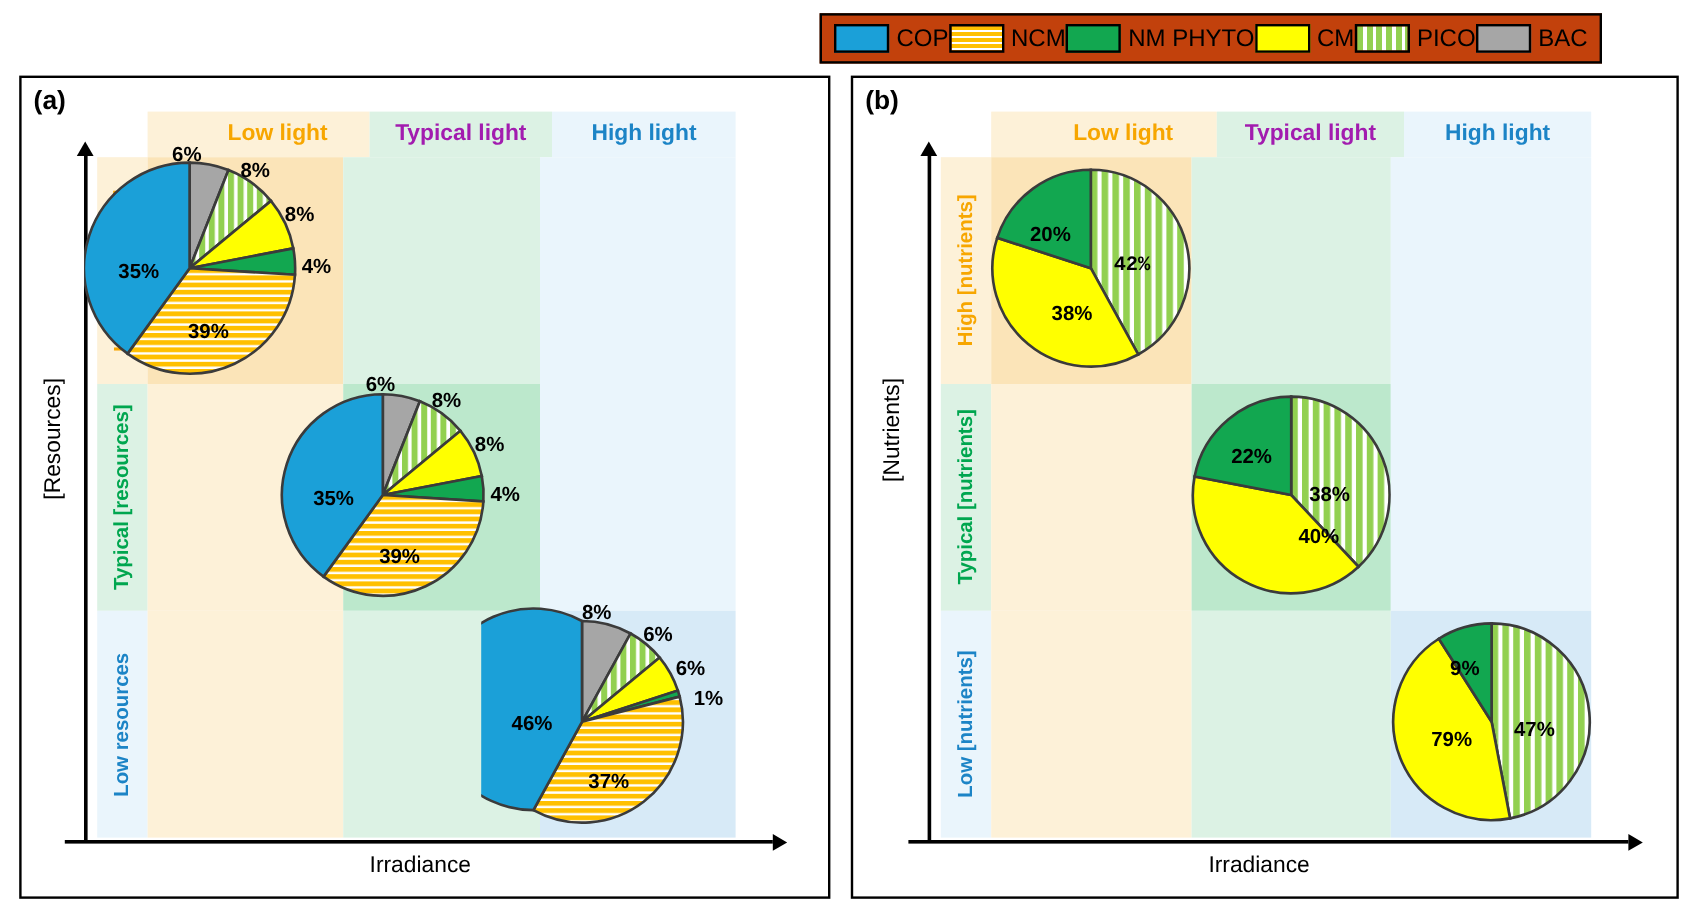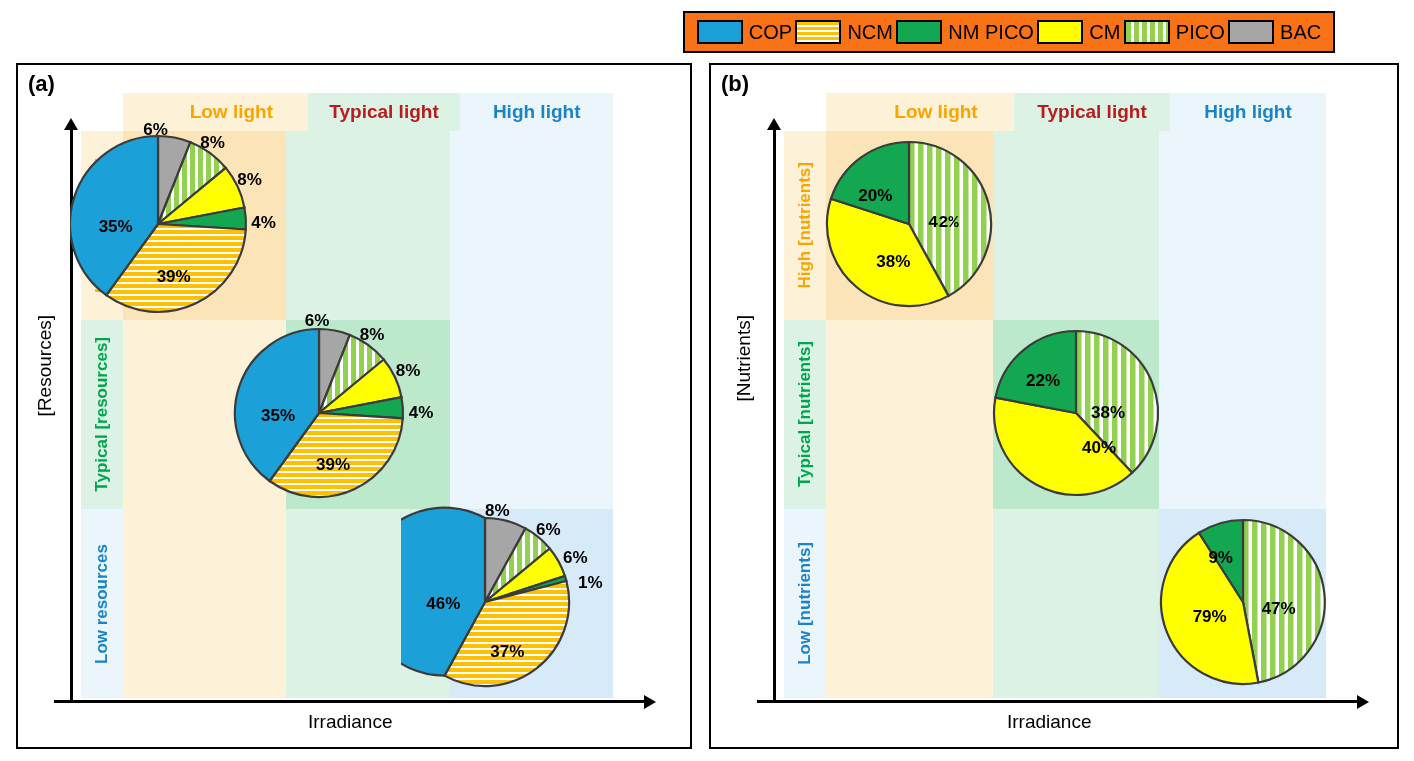--- a/index.html
+++ b/index.html
@@ -4,21 +4,21 @@
 <style>
   html,body{margin:0;padding:0;}
   body{
     width:1414px;height:761px;background:#ffffff;
     font-family:"Liberation Sans", sans-serif;
     position:relative;overflow:hidden;
   }
   
   #legend{
     position:absolute;left:683px;top:11px;width:652px;height:42px;
-    border:2px solid #000;background:#f97316;
+    border:2px solid #000;background:#c2410c;
     display:flex;align-items:center;justify-content:space-around;
     box-sizing:border-box;padding:0 10px;
   }
   .legend-item{display:flex;align-items:center;gap:6px;}
   .swatch{width:46px;height:24px;border:2px solid #000;box-sizing:border-box;}
   .legend-label{font-size:20px;font-weight:400;color:#000;white-space:nowrap;}
 
   .sw-cop{background:#1BA0D8;}
   .sw-ncm{background:
       repeating-linear-gradient(180deg,#FFC000 0 3px,#ffffff 3px 5px);}
@@ -45,21 +45,21 @@
   .grid{position:absolute;}
   #grid-a{left:105px;top:28px;width:490px;height:605px;}
   #grid-b{left:115px;top:28px;width:500px;height:605px;}
 
   .colhead-row{display:flex;height:38px;}
   .colhead{
     flex:1;display:flex;align-items:center;justify-content:center;
     font-size:19px;font-weight:bold;
   }
   .ch-low{background:#FDF1D8;color:#F7A600;padding-left:32px;}
-  .ch-typ{background:#DCF2E4;color:#b91c1c;}
+  .ch-typ{background:#DCF2E4;color:#a21caf;}
   .ch-high{background:#EAF5FC;color:#1C84C6;}
 
   .body-rows{display:flex;flex-direction:column;height:567px;}
   .grid-row{display:flex;flex:1;}
   .cell{flex:1;position:relative;}
   .cell.low{background:#FDF1D8;}
   .cell.typ{background:#DCF2E4;}
   .cell.high{background:#EAF5FC;}
   .cell.hl-low{background:#FBE4B8;}
   .cell.hl-typ{background:#BCE8CC;}
@@ -118,21 +118,21 @@
   <div class="legend-item">
     <span class="swatch sw-cop"></span>
     <span class="legend-label">COP</span>
   </div>
   <div class="legend-item">
     <span class="swatch sw-ncm"></span>
     <span class="legend-label">NCM</span>
   </div>
   <div class="legend-item">
     <span class="swatch sw-nmphyto"></span>
-    <span class="legend-label">NM PICO</span>
+    <span class="legend-label">NM PHYTO</span>
   </div>
   <div class="legend-item">
     <span class="swatch sw-cm"></span>
     <span class="legend-label">CM</span>
   </div>
   <div class="legend-item">
     <span class="swatch sw-pico"></span>
     <span class="legend-label">PICO</span>
   </div>
   <div class="legend-item">

